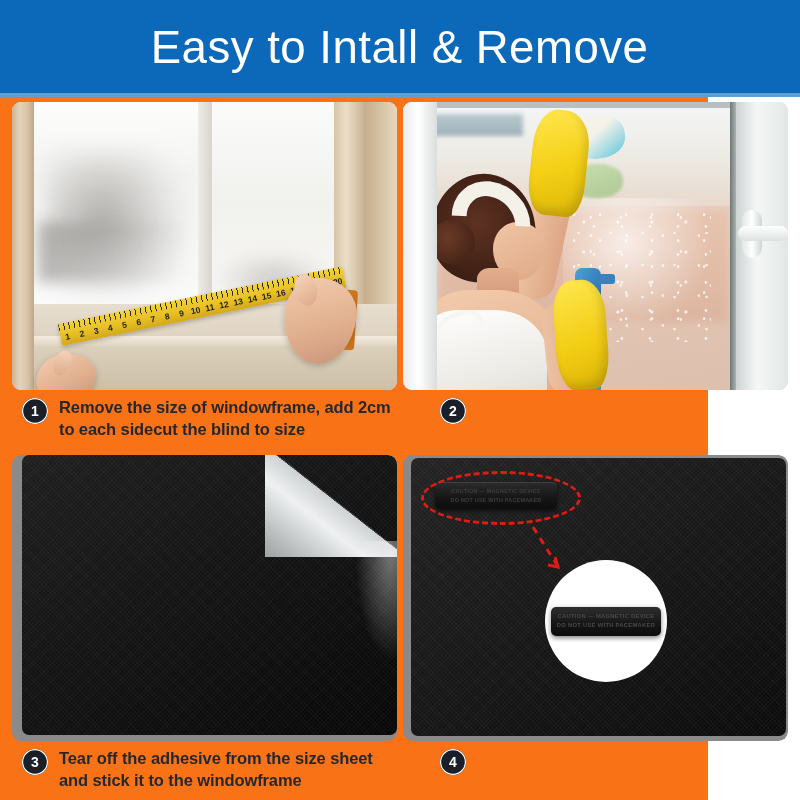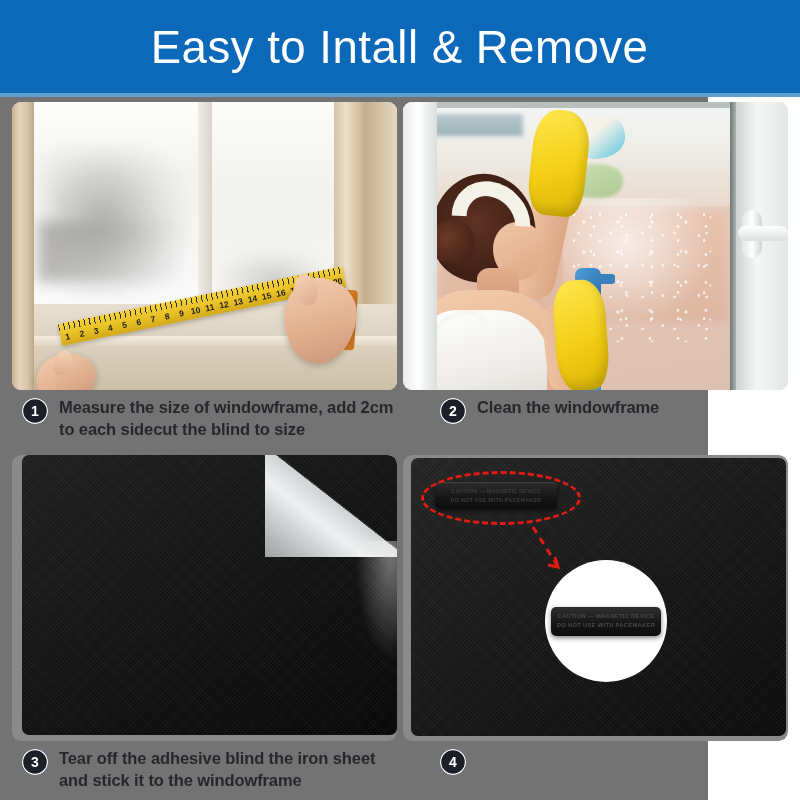--- a/index.html
+++ b/index.html
@@ -2,21 +2,21 @@
 <html><head>
 <meta charset="utf-8">
 <style>
   * { box-sizing: border-box; margin: 0; padding: 0; }
   html, body {
     width: 800px; height: 800px;
     background: #ffffff;
     font-family: "Liberation Sans", sans-serif;
     overflow: hidden;
   }
-  #page { position: relative; width: 708px; height: 800px; background: #737373; }
+  #page { position: relative; width: 708px; height: 800px; background: #f97316; }
 
   
   #header {
     position: absolute; left: 0; top: 0; width: 800px; height: 93px;
     background: #0c68b8;
     display: flex; align-items: center; justify-content: center;
   }
   #header-title {
     color: #ffffff;
     font-size: 47px;
@@ -522,35 +522,34 @@
         <div class="bl">CAUTION — MAGNETIC DEVICE</div>
         <div class="bl">DO NOT USE WITH PACEMAKER</div>
       </div>
     </div>
   </div>
 
   <div class="caption" id="cap1">
     <div class="badge">
       <span>1</span>
     </div>
-    <div class="cap-text">Measure the size of windowframe, add 2cm to each sidecut the blind to size</div>
+    <div class="cap-text">Remove the size of windowframe, add 2cm to each sidecut the blind to size</div>
   </div>
 
   <div class="caption" id="cap2">
     <div class="badge">
       <span>2</span>
     </div>
-    <div class="cap-text">Clean the windowframe</div>
   </div>
 
   <div class="caption" id="cap3">
     <div class="badge">
       <span>3</span>
     </div>
-    <div class="cap-text">Tear off the adhesive blind the iron sheet and stick it to the windowframe</div>
+    <div class="cap-text">Tear off the adhesive from the size sheet and stick it to the windowframe</div>
   </div>
 
   <div class="caption" id="cap4">
     <div class="badge">
       <span>4</span>
     </div>
   </div>
 
 </div>
 

